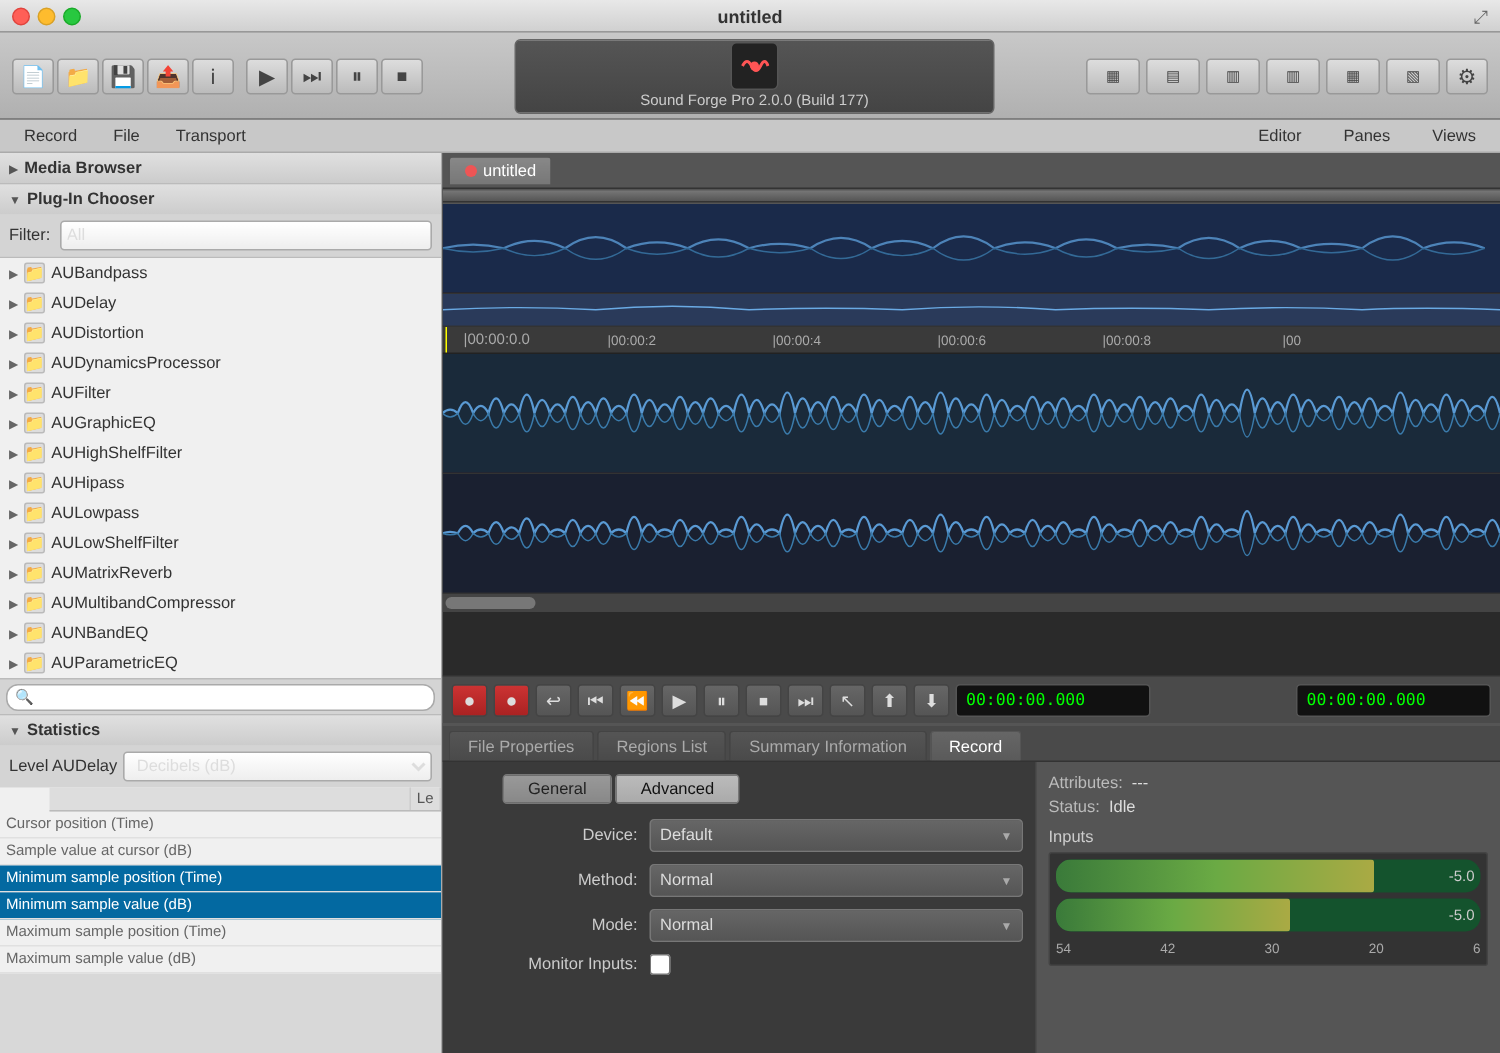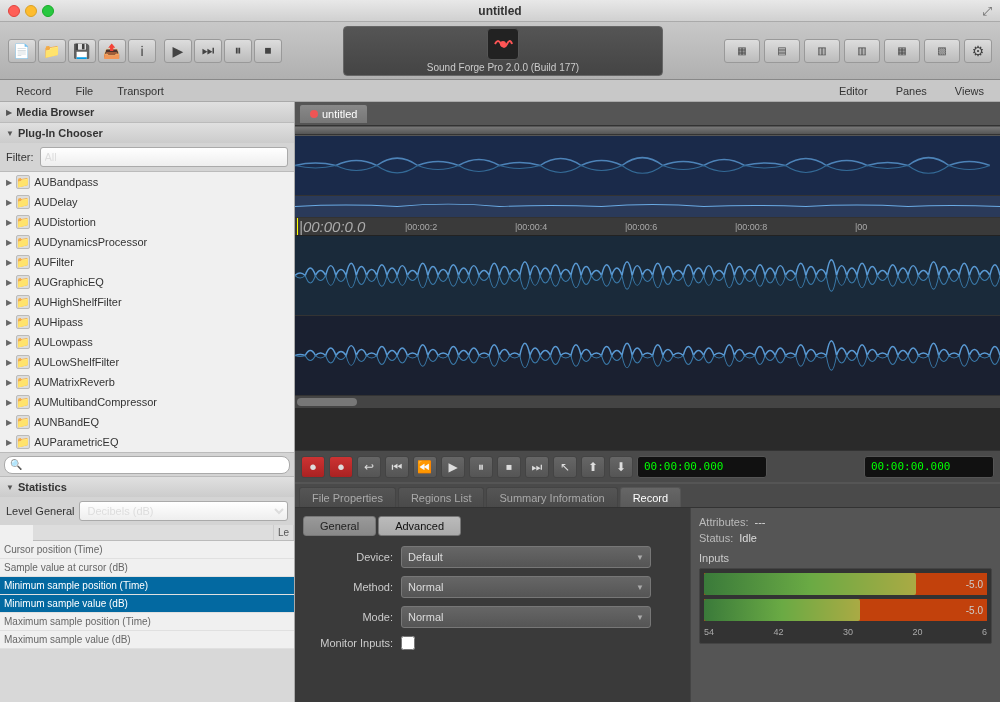--- a/index.html
+++ b/index.html
@@ -92,40 +92,40 @@
     .time-display2 { background: #111; border: 1px solid #555; border-radius: 3px; height: 22px; width: 130px; display: flex; align-items: center; padding: 0 6px; font-size: 11px; color: #0f0; font-family: monospace; margin-left: auto; }
     .transport-spacer { flex: 1; }
 
     
     .bottom-panel { height: 220px; background: #3a3a3a; border-top: 2px solid #555; display: flex; flex-direction: column; }
     .bottom-tabs { height: 24px; background: #4a4a4a; display: flex; align-items: flex-end; padding: 0 4px; border-bottom: 1px solid #333; }
     .bottom-tab { height: 20px; padding: 0 12px; background: linear-gradient(to bottom, #555, #4a4a4a); border: 1px solid #444; border-bottom: none; border-radius: 3px 3px 0 0; display: flex; align-items: center; font-size: 11px; color: #aaa; cursor: pointer; margin-right: 2px; }
     .bottom-tab.active { background: linear-gradient(to bottom, #666, #5a5a5a); color: #fff; border-color: #555; }
 
     
-    .record-panel { flex: 1; display: flex; }
+    .record-panel { flex: 1; display: flex; margin-left: 32px; }
     .record-left { flex: 1; padding: 8px; }
     .record-tabs { display: flex; gap: 2px; margin-bottom: 10px; }
     .record-tab { padding: 3px 16px; background: linear-gradient(to bottom, #999, #888); border: 1px solid #777; border-radius: 3px; font-size: 11px; color: #222; cursor: pointer; }
     .record-tab.active { background: linear-gradient(to bottom, #bbb, #aaa); color: #111; }
     .form-row { display: flex; align-items: center; margin-bottom: 8px; }
     .form-label { width: 90px; text-align: right; font-size: 11px; color: #ccc; margin-right: 8px; }
     .form-select-wrap { flex: 1; max-width: 250px; height: 22px; background: linear-gradient(to bottom, #666, #555); border: 1px solid #777; border-radius: 3px; display: flex; align-items: center; padding: 0 6px; position: relative; cursor: pointer; }
     .form-select-text { flex: 1; font-size: 11px; color: #ddd; }
     .form-select-arrow { font-size: 8px; color: #aaa; }
     .form-checkbox { width: 14px; height: 14px; background: #fff; border: 1px solid #888; border-radius: 2px; }
 
     
     .record-right { width: 310px; background: #555; border-left: 1px solid #444; padding: 8px; display: flex; flex-direction: column; gap: 4px; }
     .attr-row { display: flex; align-items: flex-end; gap: 6px; }
     .attr-label { font-size: 11px; color: #bbb; }
     .attr-value { font-size: 11px; color: #ddd; }
     .inputs-label { font-size: 11px; color: #ccc; margin-top: 4px; }
     .meter-container { margin-top: 4px; background: #333; border: 1px solid #444; border-radius: 2px; padding: 4px; }
-    .meter-track { height: 22px; background: #c2410c; border-radius: 0; position: relative; margin-bottom: 4px; overflow: hidden; display: flex; align-items: center; }
+    .meter-track { height: 22px; background: #14532d; border-radius: 10px; position: relative; margin-bottom: 4px; overflow: hidden; display: flex; align-items: center; }
     .meter-bar { height: 100%; background: linear-gradient(to right, #4a8a4a, #88cc44, #cccc44); border-radius: 2px; }
     .meter-value { position: absolute; right: 4px; font-size: 10px; color: #ccc; }
     .meter-ruler { display: flex; justify-content: space-between; padding: 2px 0; }
     .meter-ruler-label { font-size: 9px; color: #aaa; }
 
     
     .waveform-scrollbar { height: 12px; background: #444; }
     .waveform-scrollbar-thumb { height: 8px; margin: 2px; width: 60px; background: #777; border-radius: 4px; }
 
     select { background: #555; color: #ddd; border: 1px solid #777; }
@@ -295,21 +295,21 @@
         <input class="search-input" type="text" style="">
       </div>
     </div>
 
     <div class="stats-section">
       <div class="sidebar-header">
         <span class="sidebar-header-triangle">▼</span>
         <span class="sidebar-header-title">Statistics</span>
       </div>
       <div class="level-format-row">
-        <span class="level-format-label">Level General</span>
+        <span class="level-format-label">Level AUDelay</span>
         <select class="level-format-select">
           <option>Decibels (dB)</option>
         </select>
       </div>
       <div class="stats-table">
         <div class="stats-header-row">
           <div class="stats-header-cell" style="flex:1;"></div>
           <div class="stats-header-cell">Le</div>
         </div>
         <div class="stats-row">
@@ -361,21 +361,21 @@
 
       <div class="waveform-track" style="height:22px;min-height:22px;max-height:22px;background:#2a3a5a;">
         <svg class="waveform-svg" viewBox="0 0 690 22" preserveAspectRatio="none">
           <rect width="690" height="22" fill="#2a3a5a"></rect>
           <path d="M0 11 Q50 8, 100 11 Q150 6, 200 11 Q250 9, 300 11 Q350 7, 400 11 Q450 9, 500 11 Q550 8, 600 11 Q640 9, 690 11" stroke="#6aaae4" fill="none" stroke-width="1"></path>
         </svg>
       </div>
 
       <div class="time-ruler" style="position:relative;height:18px;background:#3a3a3a;">
         <div class="playhead" style="left:2px;"></div>
-        <span style="position:absolute;left:4px;font-size:15px;color:#aaa;font-style:italic;">|00:00:0.0</span>
+        <span style="position:absolute;left:14px;font-size:10px;color:#aaa;">|00:00:0.0</span>
         <span style="position:absolute;left:110px;font-size:9px;color:#aaa;">|00:00:2</span>
         <span style="position:absolute;left:220px;font-size:9px;color:#aaa;">|00:00:4</span>
         <span style="position:absolute;left:330px;font-size:9px;color:#aaa;">|00:00:6</span>
         <span style="position:absolute;left:440px;font-size:9px;color:#aaa;">|00:00:8</span>
         <span style="position:absolute;left:560px;font-size:9px;color:#aaa;">|00</span>
       </div>
 
       <div class="waveform-track" style="height:80px;min-height:80px;max-height:80px;">
         <svg class="waveform-svg" viewBox="0 0 690 80" preserveAspectRatio="none">
           <rect width="690" height="80" fill="#1a2a3a"></rect>

